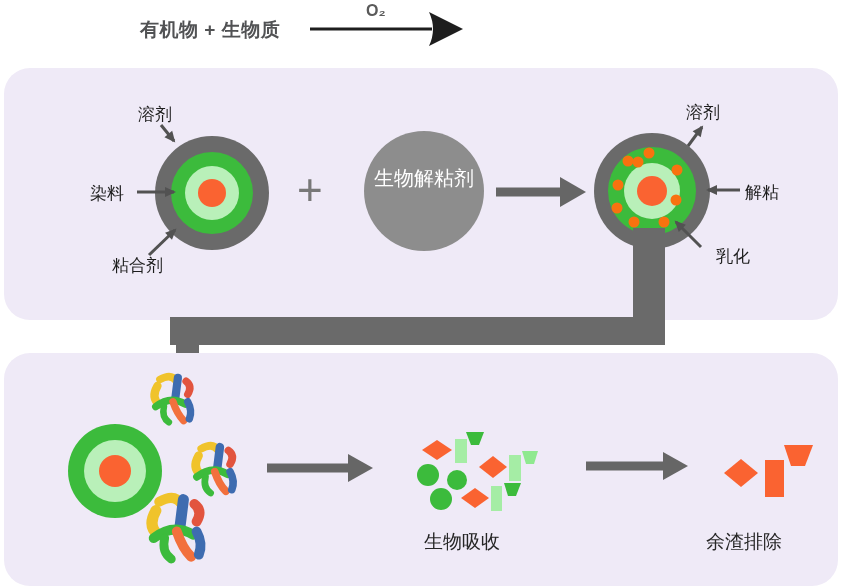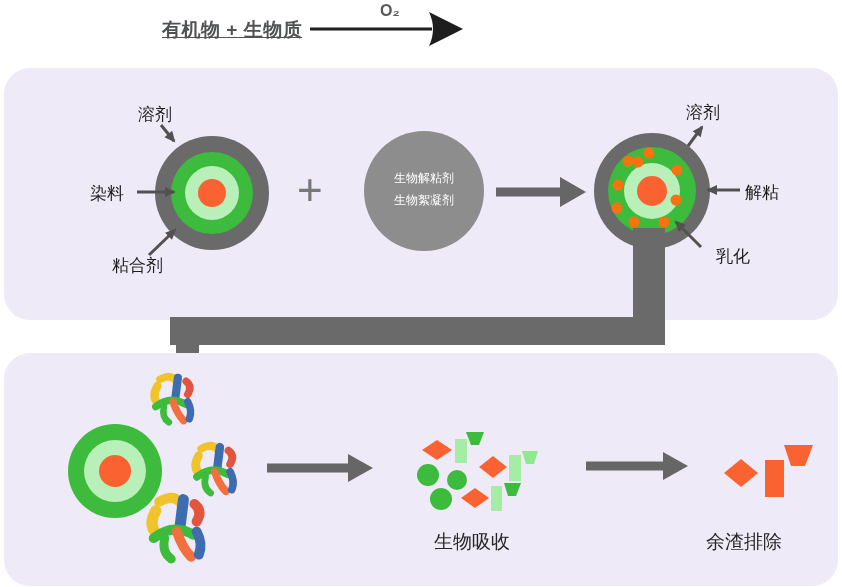--- a/index.html
+++ b/index.html
@@ -14,31 +14,31 @@
   .panel { position:absolute; left:4px; width:834px; background:#efeaf7; border-radius:26px;margin-top:8px; }
   .panel1 { top:60px; height:252px; }
   .panel2 { top:345px; height:233px; }
   .panel svg { position:absolute; left:0; top:0; }
 
   
   .lbl { position:absolute; font-size:17px; color:#1d1d1d; white-space:nowrap; }
   .lbl2 { position:absolute; font-size:19px; color:#262626; white-space:nowrap; }
   .plus-sign { position:absolute; font-size:44px; font-weight:300; color:#787878; line-height:1; }
   .agent-text { position:absolute; left:358px; top:99px; width:124px; text-align:center;
-                color:#ffffff; font-size:12px; line-height:22px; font-weight:500; }
+                color:#ffffff; font-size:20px; line-height:22px; font-weight:500; }
 
   .connector { position:absolute; left:0; top:0; pointer-events:none; }
 </style>
 </head>
 <body>
 
 <div class="canvas">
 
-  <span class="eq-text" style="left:162px; top:17px;text-decoration:underline;">有机物 + 生物质</span>
-  <span class="eq-cat" style="left:380px; top:2px;">O₂</span>
+  <span class="eq-text" style="left:140px; top:17px;">有机物 + 生物质</span>
+  <span class="eq-cat" style="left:366px; top:2px;">O₂</span>
   <svg width="160" height="46" style="position:absolute; left:306px; top:2px;">
     <line x1="4" y1="27" x2="126" y2="27" stroke="#1e1e1e" stroke-width="3.2"></line>
     <path d="M123,10 L157,27 L123,44 Q131,27 123,10 Z" fill="#1e1e1e"></path>
   </svg>
 
   <div class="panel panel1">
     <svg width="834" height="252">
       <defs>
         <marker id="ah" markerUnits="userSpaceOnUse" markerWidth="14" markerHeight="12" refX="10" refY="6" orient="auto">
           <path d="M1,1 L12,6 L1,11 Z" fill="#525252"></path>
@@ -85,21 +85,20 @@
       <line x1="736" y1="122" x2="704" y2="122" stroke="#525252" stroke-width="3" marker-end="url(#ah)"></line>
       <line x1="697" y1="179" x2="672" y2="154" stroke="#525252" stroke-width="3" marker-end="url(#ah)"></line>
     </svg>
 
     <div class="lbl" style="left:134px; top:35px;">溶剂</div>
     <div class="lbl" style="left:86px;  top:114px;">染料</div>
     <div class="lbl" style="left:108px; top:186px;">粘合剂</div>
     <div class="plus-sign" style="left:293px; top:100px;">+</div>
     <div class="agent-text">
       <div>生物解粘剂</div>
-      <div>生物絮凝剂</div>
     </div>
     <div class="lbl" style="left:682px; top:33px;">溶剂</div>
     <div class="lbl" style="left:741px; top:113px;">解粘</div>
     <div class="lbl" style="left:712px; top:177px;">乳化</div>
   </div>
 
   <svg class="connector" width="842" height="587">
     <rect x="633" y="228" width="32" height="117" fill="#6a6a6a"></rect>
     <rect x="170" y="317" width="495" height="28" fill="#6a6a6a"></rect>
     <rect x="176" y="344" width="23" height="11" fill="#6a6a6a"></rect>
@@ -156,17 +155,17 @@
         <polygon points="659,99 684,113 659,127" fill="#666666"></polygon>
       </g>
 
       <g>
         <polygon points="737,106 754,120 737,134 720,120" fill="#fa6331"></polygon>
         <rect x="761" y="107" width="19" height="37" fill="#fa6331"></rect>
         <polygon points="780,92 809,92 801,113 787,113" fill="#fa6331"></polygon>
       </g>
     </svg>
 
-    <div class="lbl2" style="left:430px; top:176px; width:100px; ">生物吸收</div>
+    <div class="lbl2" style="left:408px; top:176px; width:100px; text-align:center;">生物吸收</div>
     <div class="lbl2" style="left:702px; top:176px;text-align:right;">余渣排除</div>
   </div>
 
 </div>
 
 </body></html>

